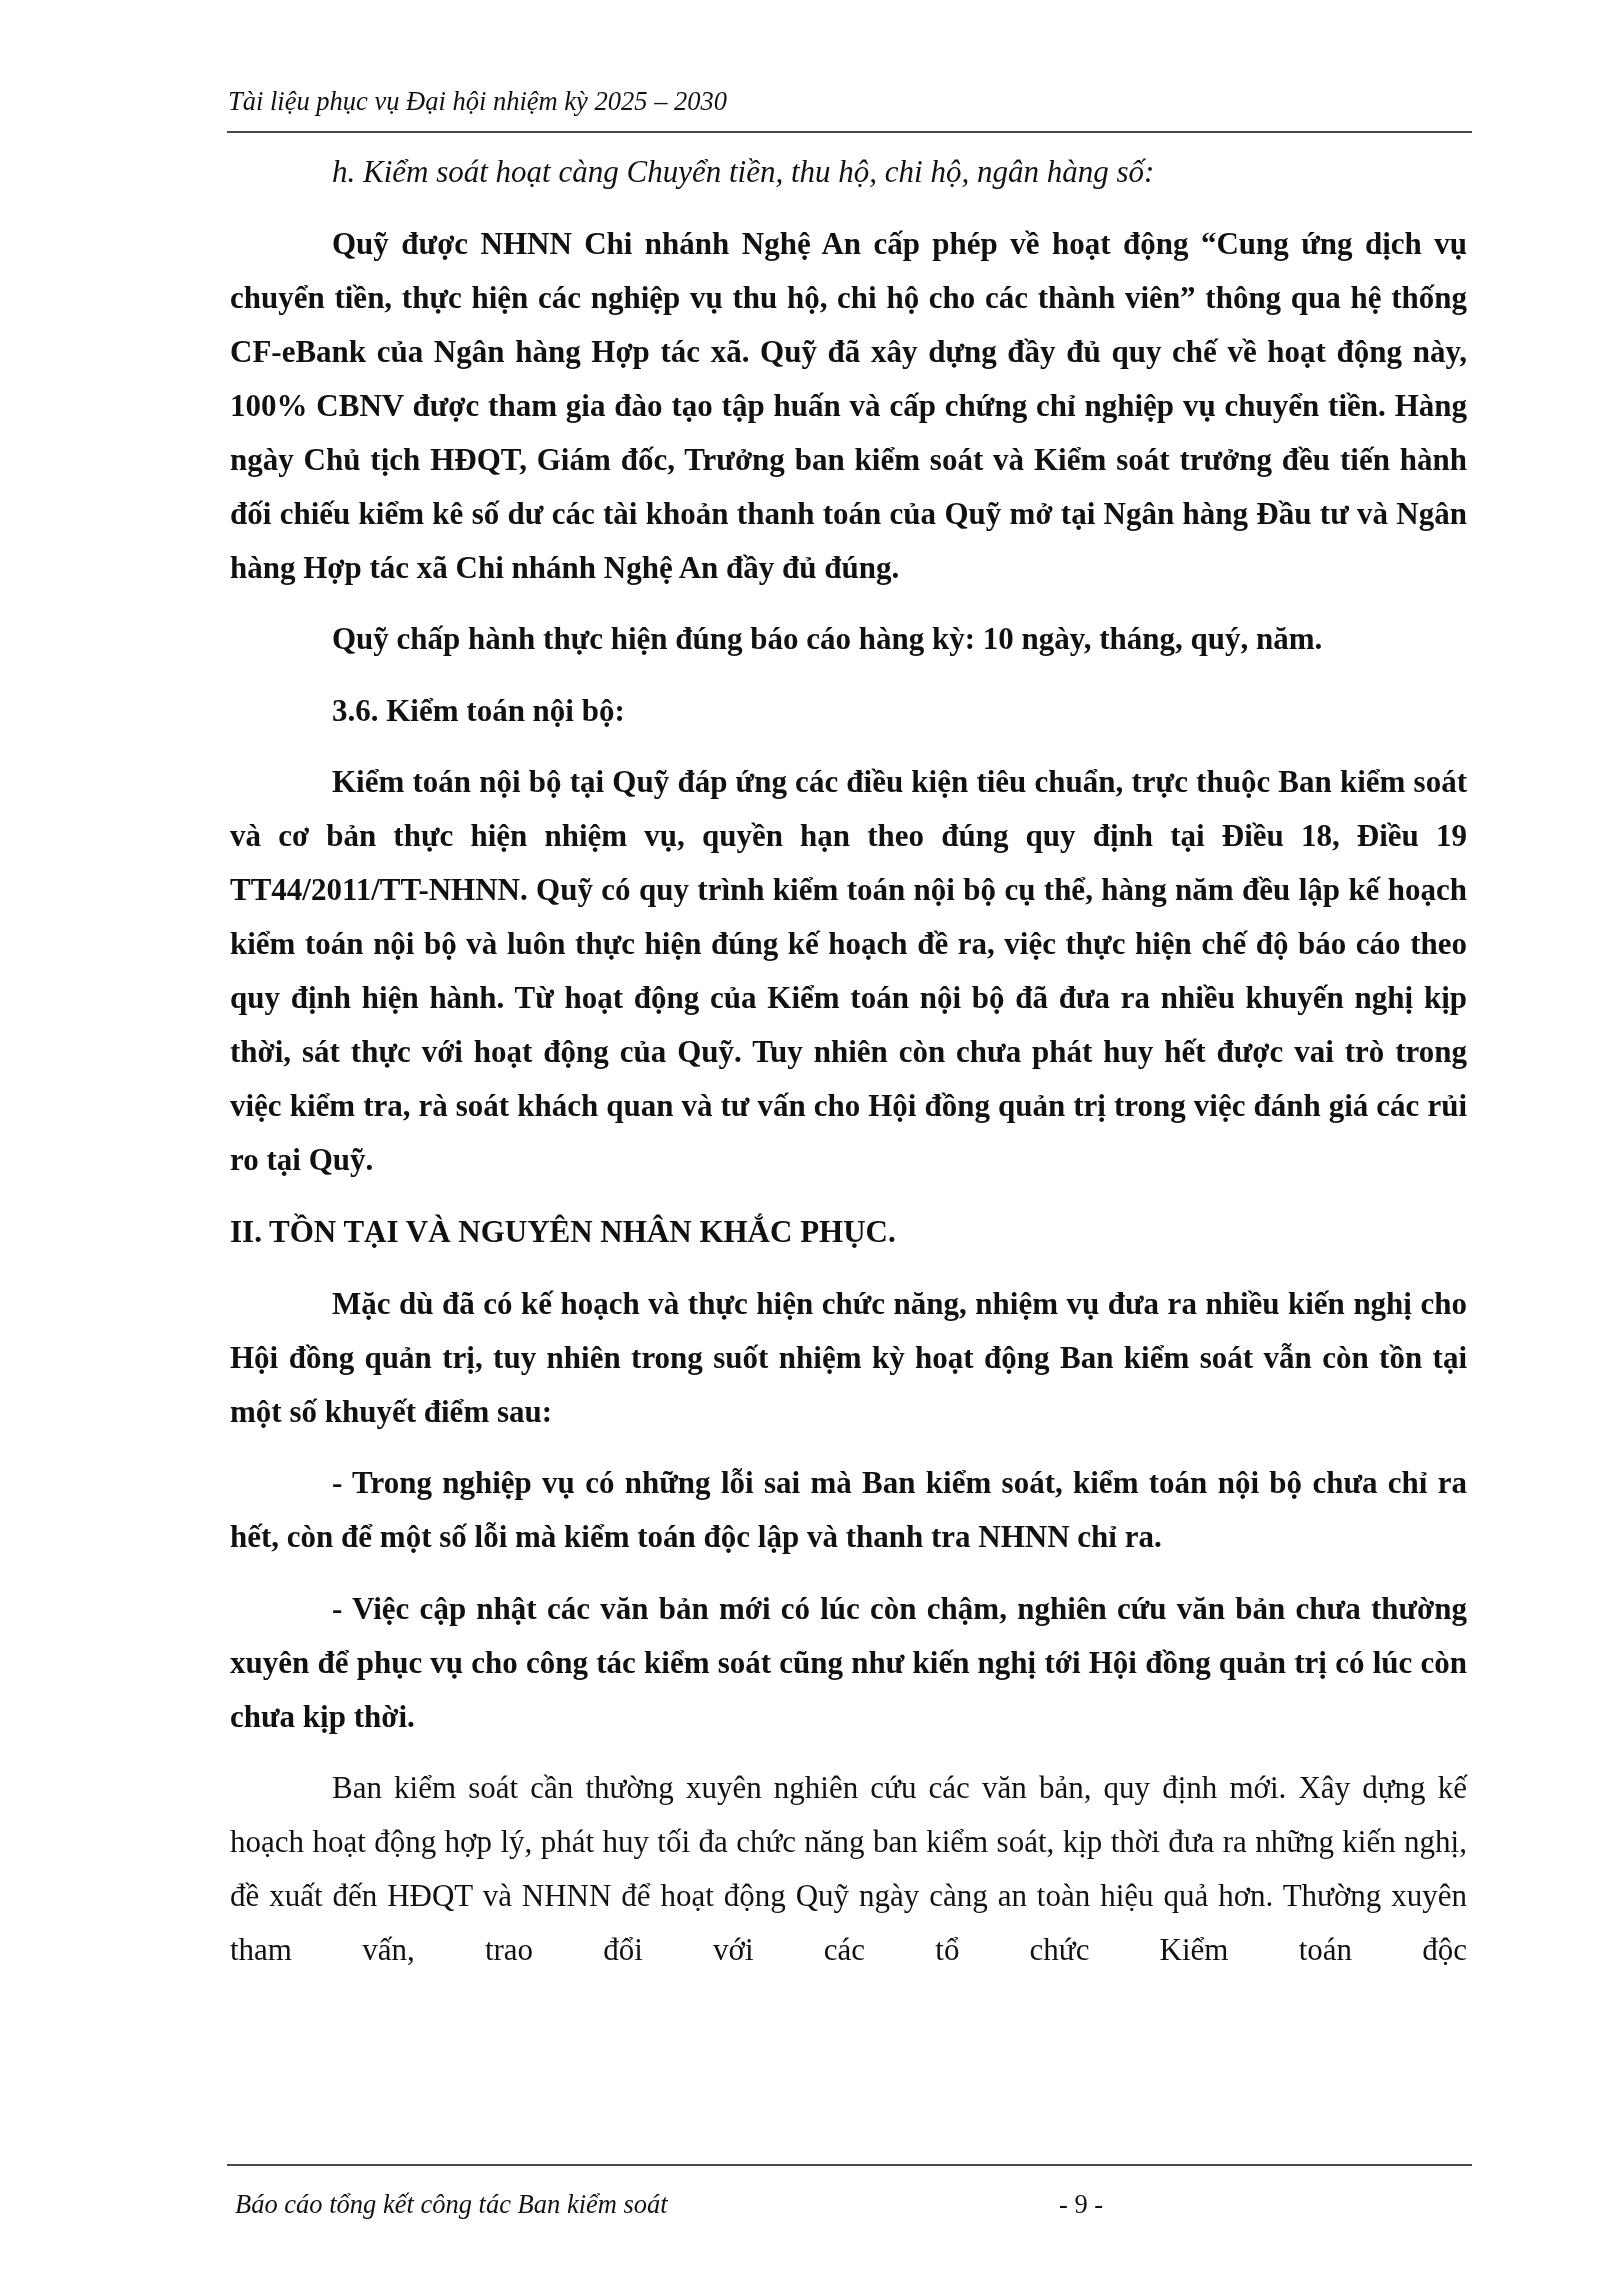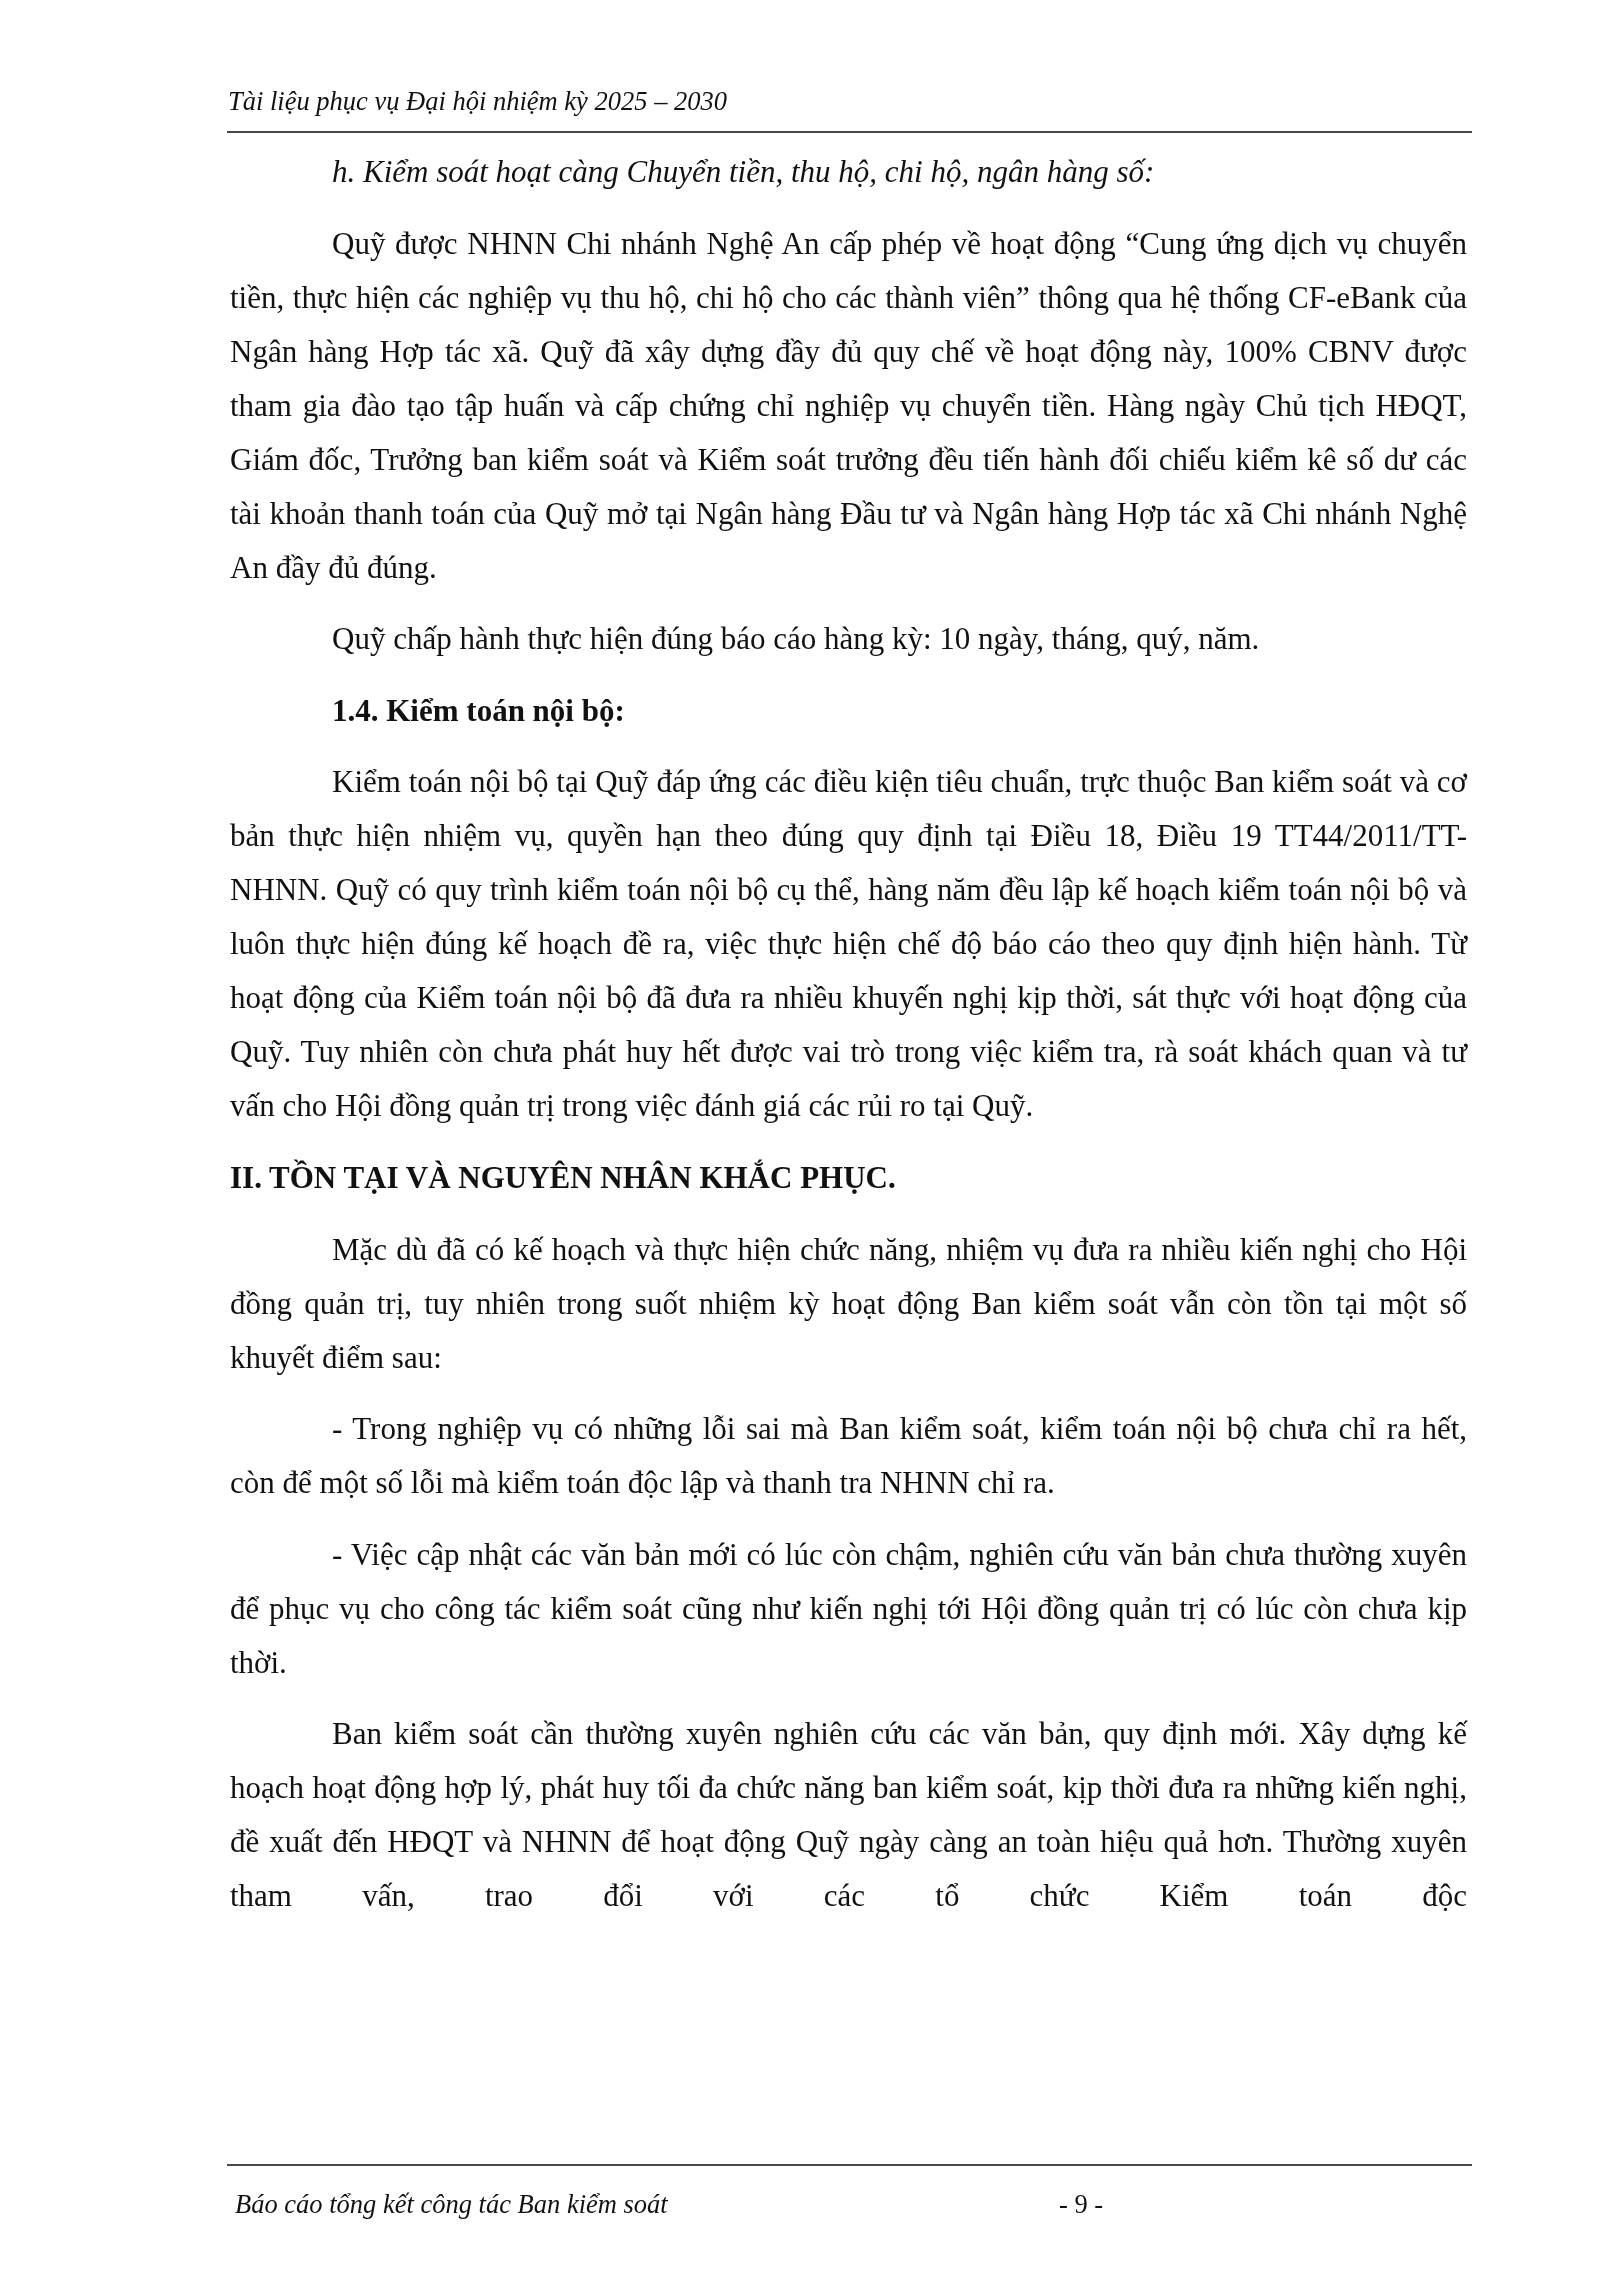--- a/index.html
+++ b/index.html
@@ -9,40 +9,40 @@
   .header-text { position: absolute; left: 228px; top: 86px; font-size: 26.5px; font-style: italic; white-space: nowrap; }
   .rule { position: absolute; left: 227px; width: 1245px; height: 0; border-top: 2.9px solid #4a4a4a; }
   .rule.top { top: 131px; }
   .rule.bottom { top: 2164px; }
   .content { position: absolute; left: 230px; top: 145px; width: 1237px; font-size: 31px; line-height: 54px; }
   .content p { margin: 0; text-align: justify; text-align-last: left; }
   .indent { text-indent: 102px; }
   .sub-italic { font-style: italic; padding-left: 102px; margin-bottom: 17.6px !important; }
   .heading-bold { font-weight: bold; }
   .h23 { padding-left: 102px; }
-  .gap { margin-bottom: 17.6px !important; }
+  .gap { margin-bottom: 17.6px !important; font-weight: bold; }
   .footer-text { position: absolute; left: 235px; top: 2189px; font-size: 26.5px; font-style: italic; white-space: nowrap; }
   .page-number { position: absolute; left: 1059px; top: 2189px; font-size: 26.5px; white-space: nowrap; }
 </style>
 </head>
 <body>
 
 <div class="page">
 
   <div class="header-text">Tài liệu phục vụ Đại hội nhiệm kỳ 2025 – 2030</div>
   <div class="rule top"></div>
 
   <div class="content">
 
     <p class="sub-italic">h. Kiểm soát hoạt càng Chuyển tiền, thu hộ, chi hộ, ngân hàng số:</p>
     <p class="indent gap">Quỹ được NHNN Chi nhánh Nghệ An cấp phép về hoạt động “Cung ứng dịch vụ chuyển tiền, thực hiện các nghiệp vụ thu hộ, chi hộ cho các thành viên” thông qua hệ thống CF-eBank của Ngân hàng Hợp tác xã. Quỹ đã xây dựng đầy đủ quy chế về hoạt động này, 100% CBNV được tham gia đào tạo tập huấn và cấp chứng chỉ nghiệp vụ chuyển tiền. Hàng ngày Chủ tịch HĐQT, Giám đốc, Trưởng ban kiểm soát và Kiểm soát trưởng đều tiến hành đối chiếu kiểm kê số dư các tài khoản thanh toán của Quỹ mở tại Ngân hàng Đầu tư và Ngân hàng Hợp tác xã Chi nhánh Nghệ An đầy đủ đúng.</p>
 
     <p class="indent gap">Quỹ chấp hành thực hiện đúng báo cáo hàng kỳ: 10 ngày, tháng, quý, năm.</p>
 
-    <p class="heading-bold h23 gap">1.4. Kiểm toán nội bộ:</p>
+    <p class="heading-bold h23 gap">3.6. Kiểm toán nội bộ:</p>
     <p class="indent gap">Kiểm toán nội bộ tại Quỹ đáp ứng các điều kiện tiêu chuẩn, trực thuộc Ban kiểm soát và cơ bản thực hiện nhiệm vụ, quyền hạn theo đúng quy định tại  Điều 18, Điều 19 TT44/2011/TT-NHNN. Quỹ có quy trình kiểm toán nội bộ cụ thể, hàng năm đều lập kế hoạch kiểm toán nội bộ và luôn thực hiện đúng kế hoạch đề ra, việc thực hiện chế độ báo cáo theo quy định hiện hành. Từ hoạt động của Kiểm toán nội bộ đã đưa ra nhiều khuyến nghị kịp thời, sát thực với hoạt động của Quỹ. Tuy nhiên còn chưa phát huy hết được vai trò trong việc kiểm tra, rà soát khách quan và tư vấn  cho Hội đồng quản trị trong việc đánh giá các rủi ro tại Quỹ.</p>
 
     <p class="heading-bold gap">II. TỒN TẠI VÀ NGUYÊN NHÂN KHẮC PHỤC.</p>
     <p class="indent gap">Mặc dù đã có kế hoạch và thực hiện chức năng, nhiệm vụ đưa ra nhiều kiến nghị cho Hội đồng quản trị, tuy nhiên trong suốt nhiệm kỳ hoạt động Ban kiểm soát vẫn còn tồn tại một số khuyết điểm sau:</p>
 
     <p class="indent gap">- Trong nghiệp vụ có những lỗi sai mà Ban kiểm soát, kiểm toán nội bộ chưa chỉ ra hết, còn để một số lỗi mà kiểm toán độc lập và thanh tra NHNN chỉ ra.</p>
     <p class="indent gap">- Việc cập nhật các văn bản mới có lúc còn chậm, nghiên cứu văn bản chưa thường xuyên để phục vụ cho công tác kiểm soát cũng như kiến nghị tới Hội đồng quản trị có lúc còn chưa kịp thời.</p>
 
     <p class="indent" style="text-align-last: justify;">Ban kiểm soát cần thường xuyên nghiên cứu các văn bản, quy định mới. Xây dựng kế hoạch hoạt động hợp lý, phát huy tối đa chức năng ban kiểm soát, kịp thời đưa ra những kiến nghị, đề xuất đến HĐQT và NHNN để hoạt động Quỹ ngày càng an toàn hiệu quả hơn. Thường xuyên tham vấn, trao đổi với các tổ chức Kiểm toán độc</p>
 

